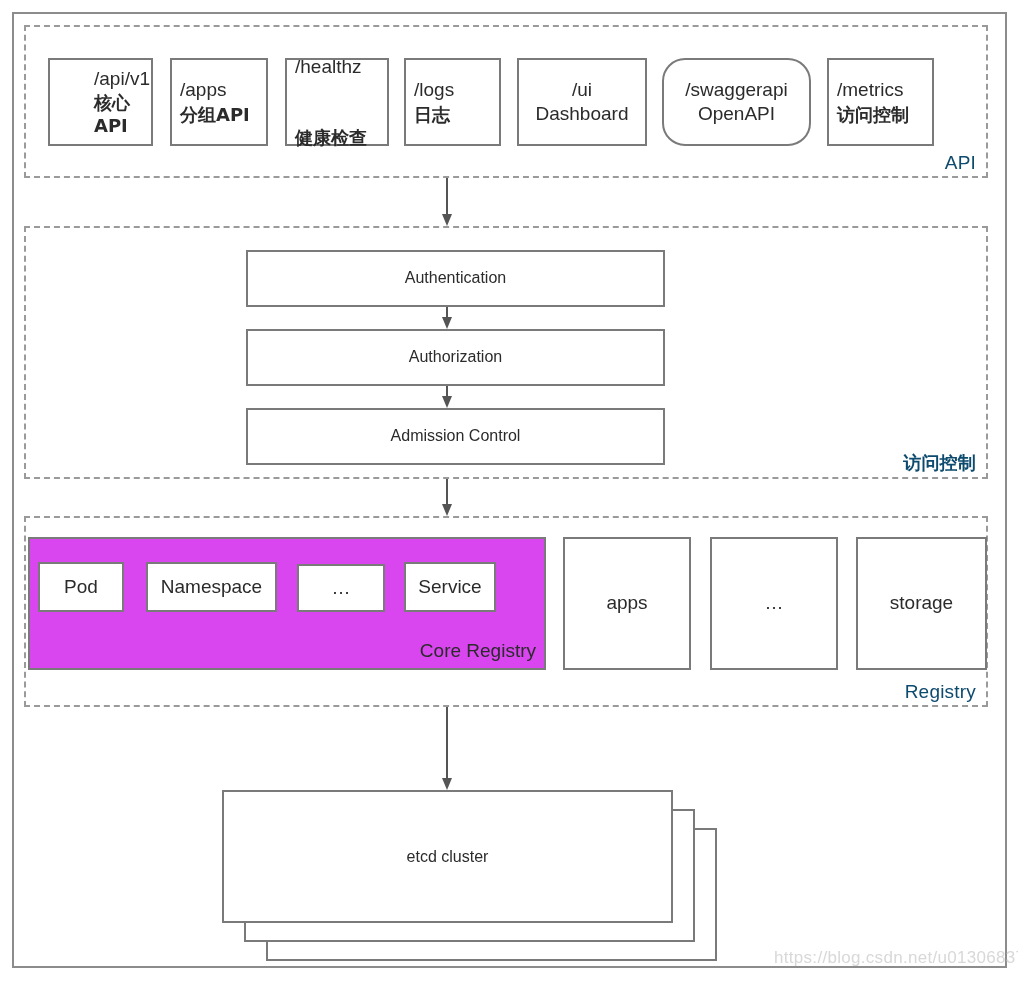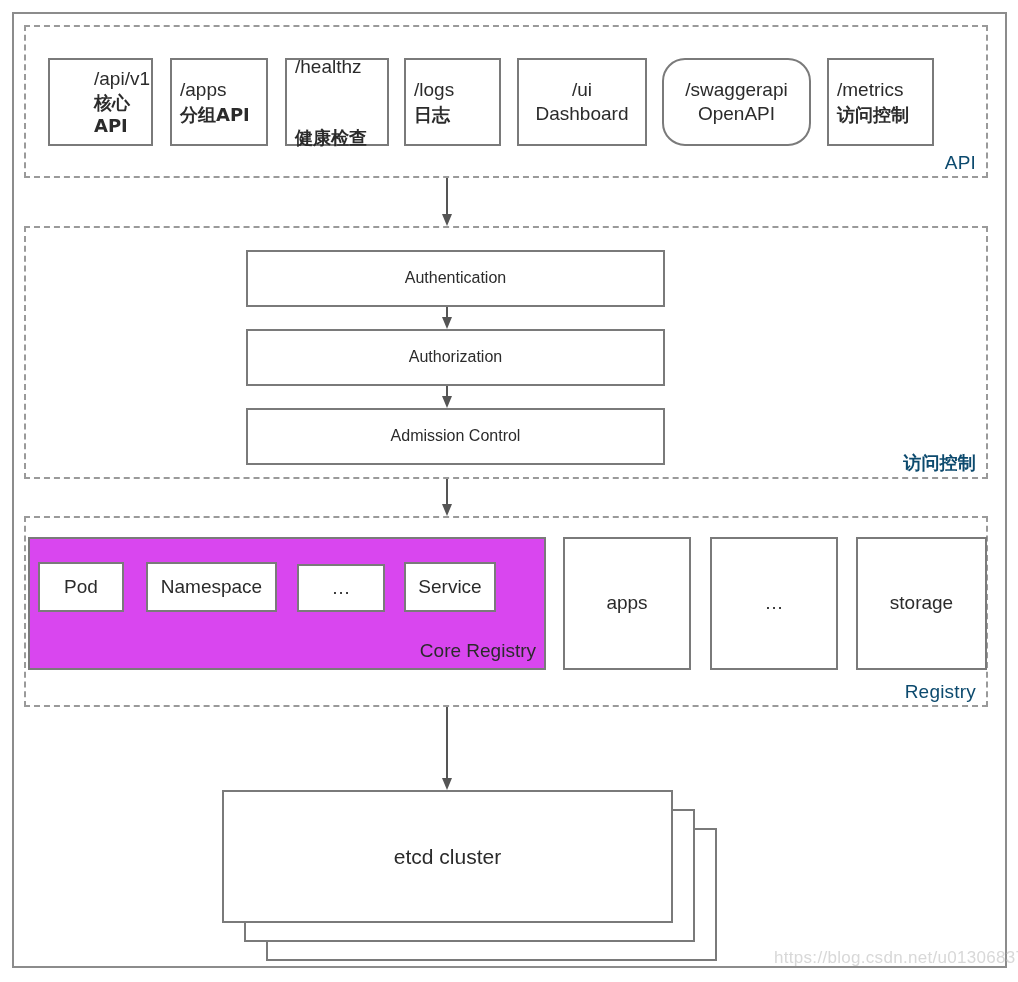--- a/index.html
+++ b/index.html
@@ -109,21 +109,21 @@
   .etcd-layer {
     position: absolute;
     border: 2px solid #7a7a7a;
     background: #ffffff;
     box-sizing: border-box;
   }
   .etcd-front {
     display: flex;
     align-items: center;
     justify-content: center;
-    font-size: 21px;
+    font-size: 16px;
     color: #2b2b2b;
   }
 
   
   .watermark {
     position: absolute;
     left: 774px;
     top: 948px;
     font-size: 17px;
     color: #d8d8d8;

